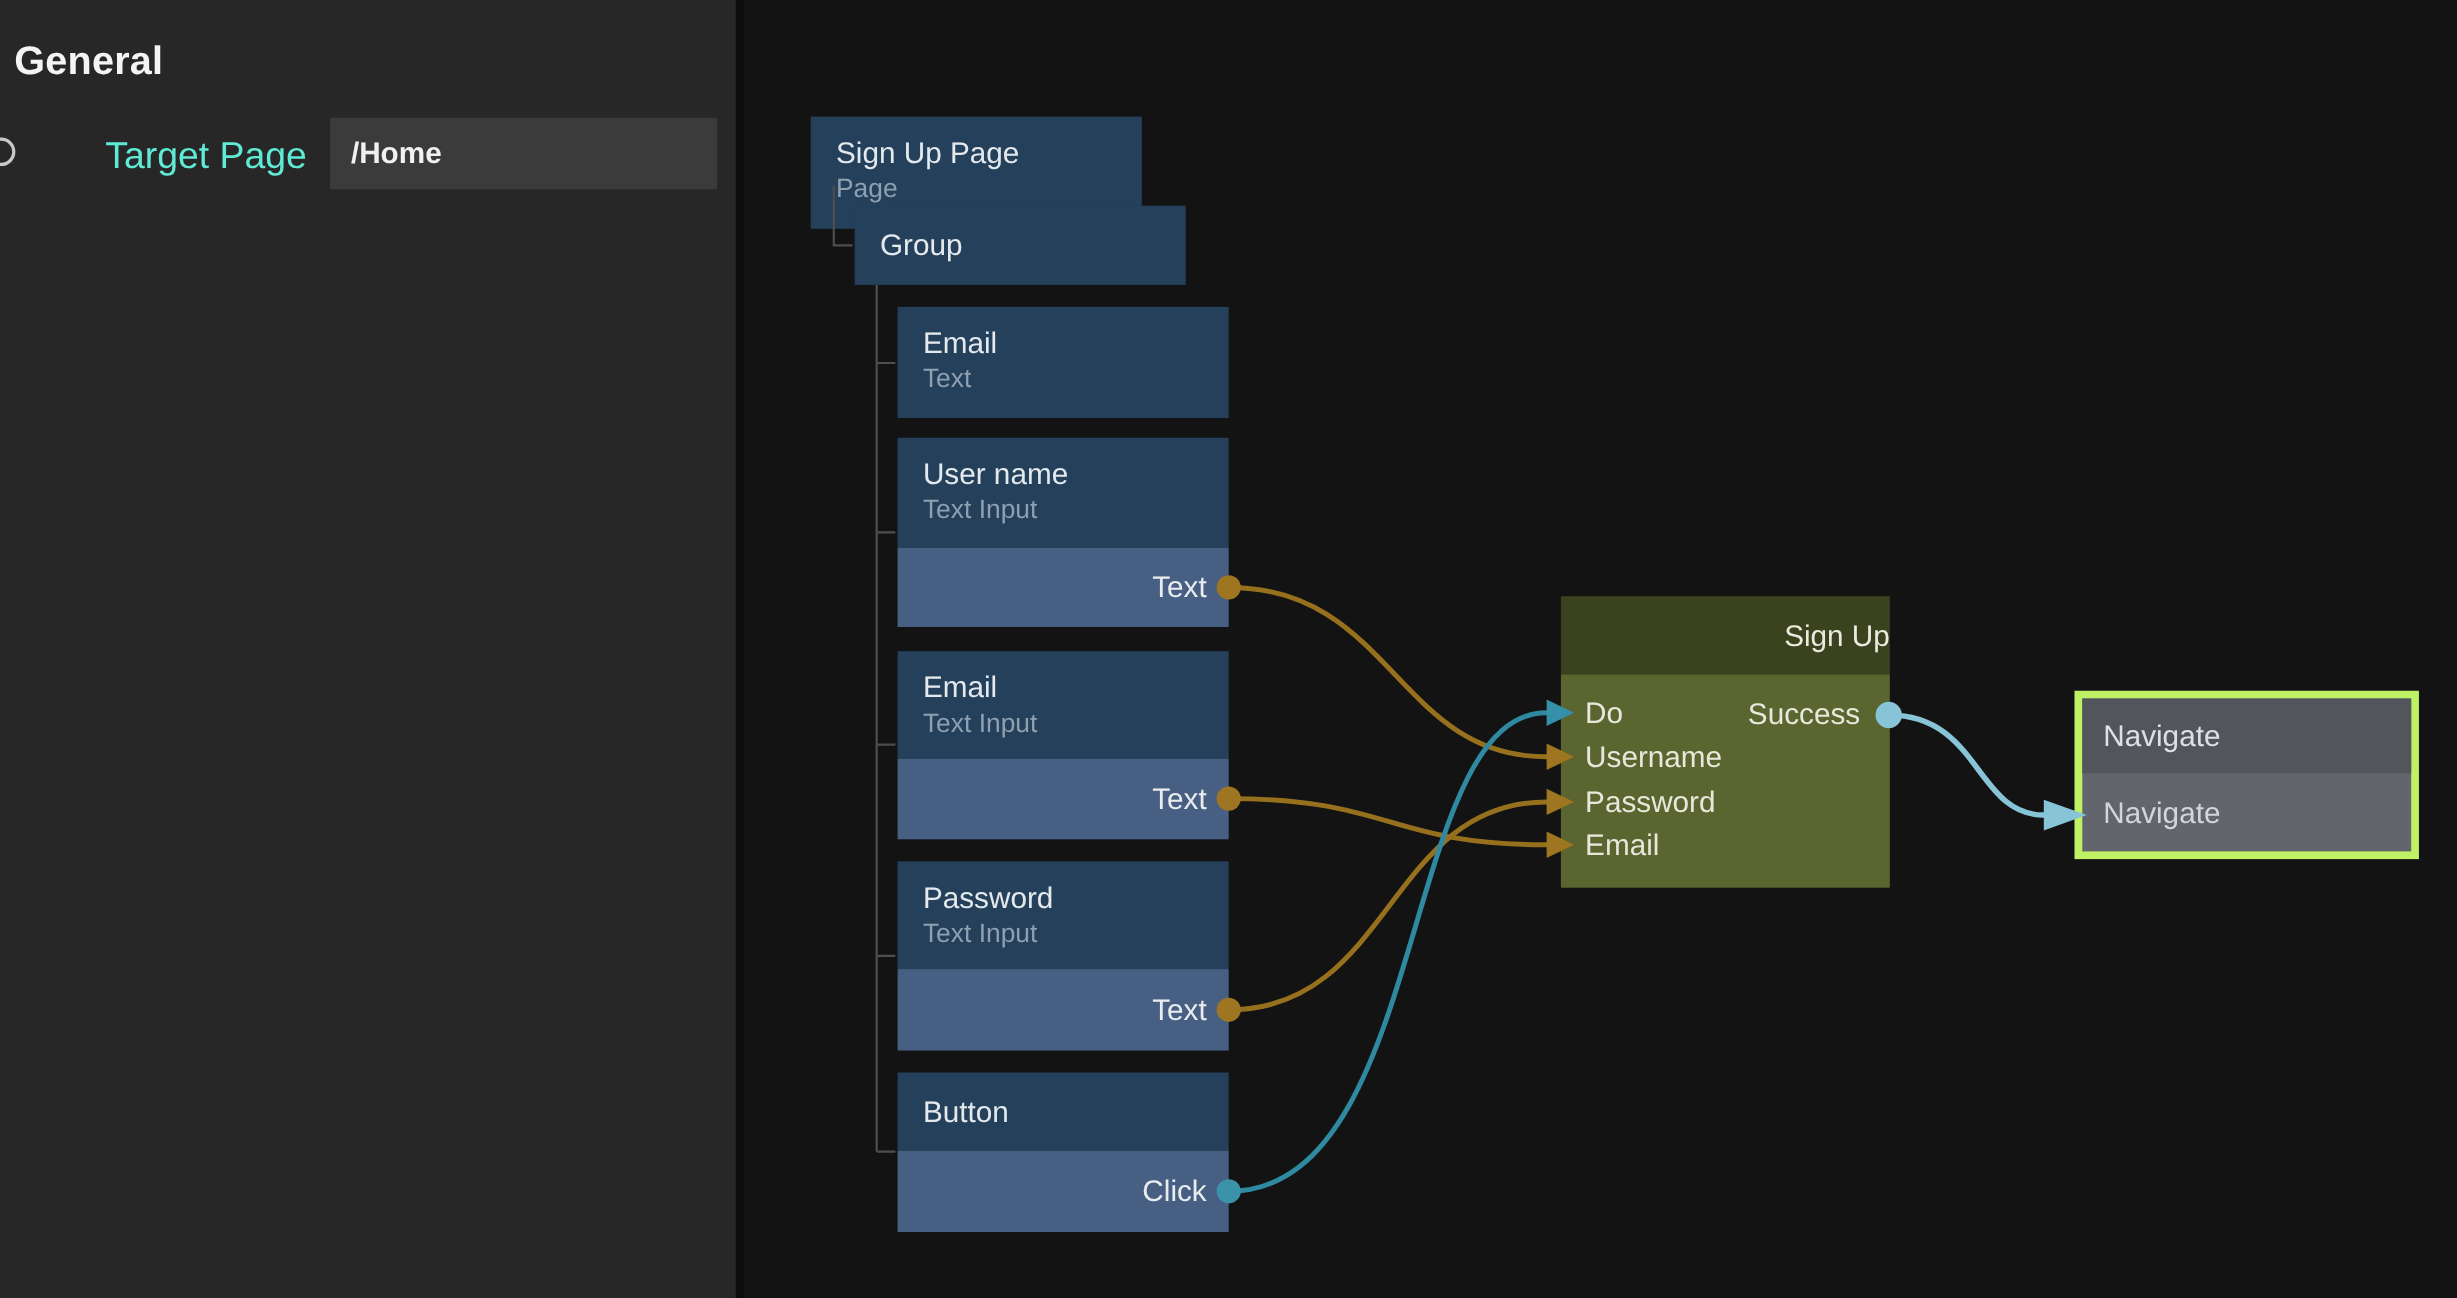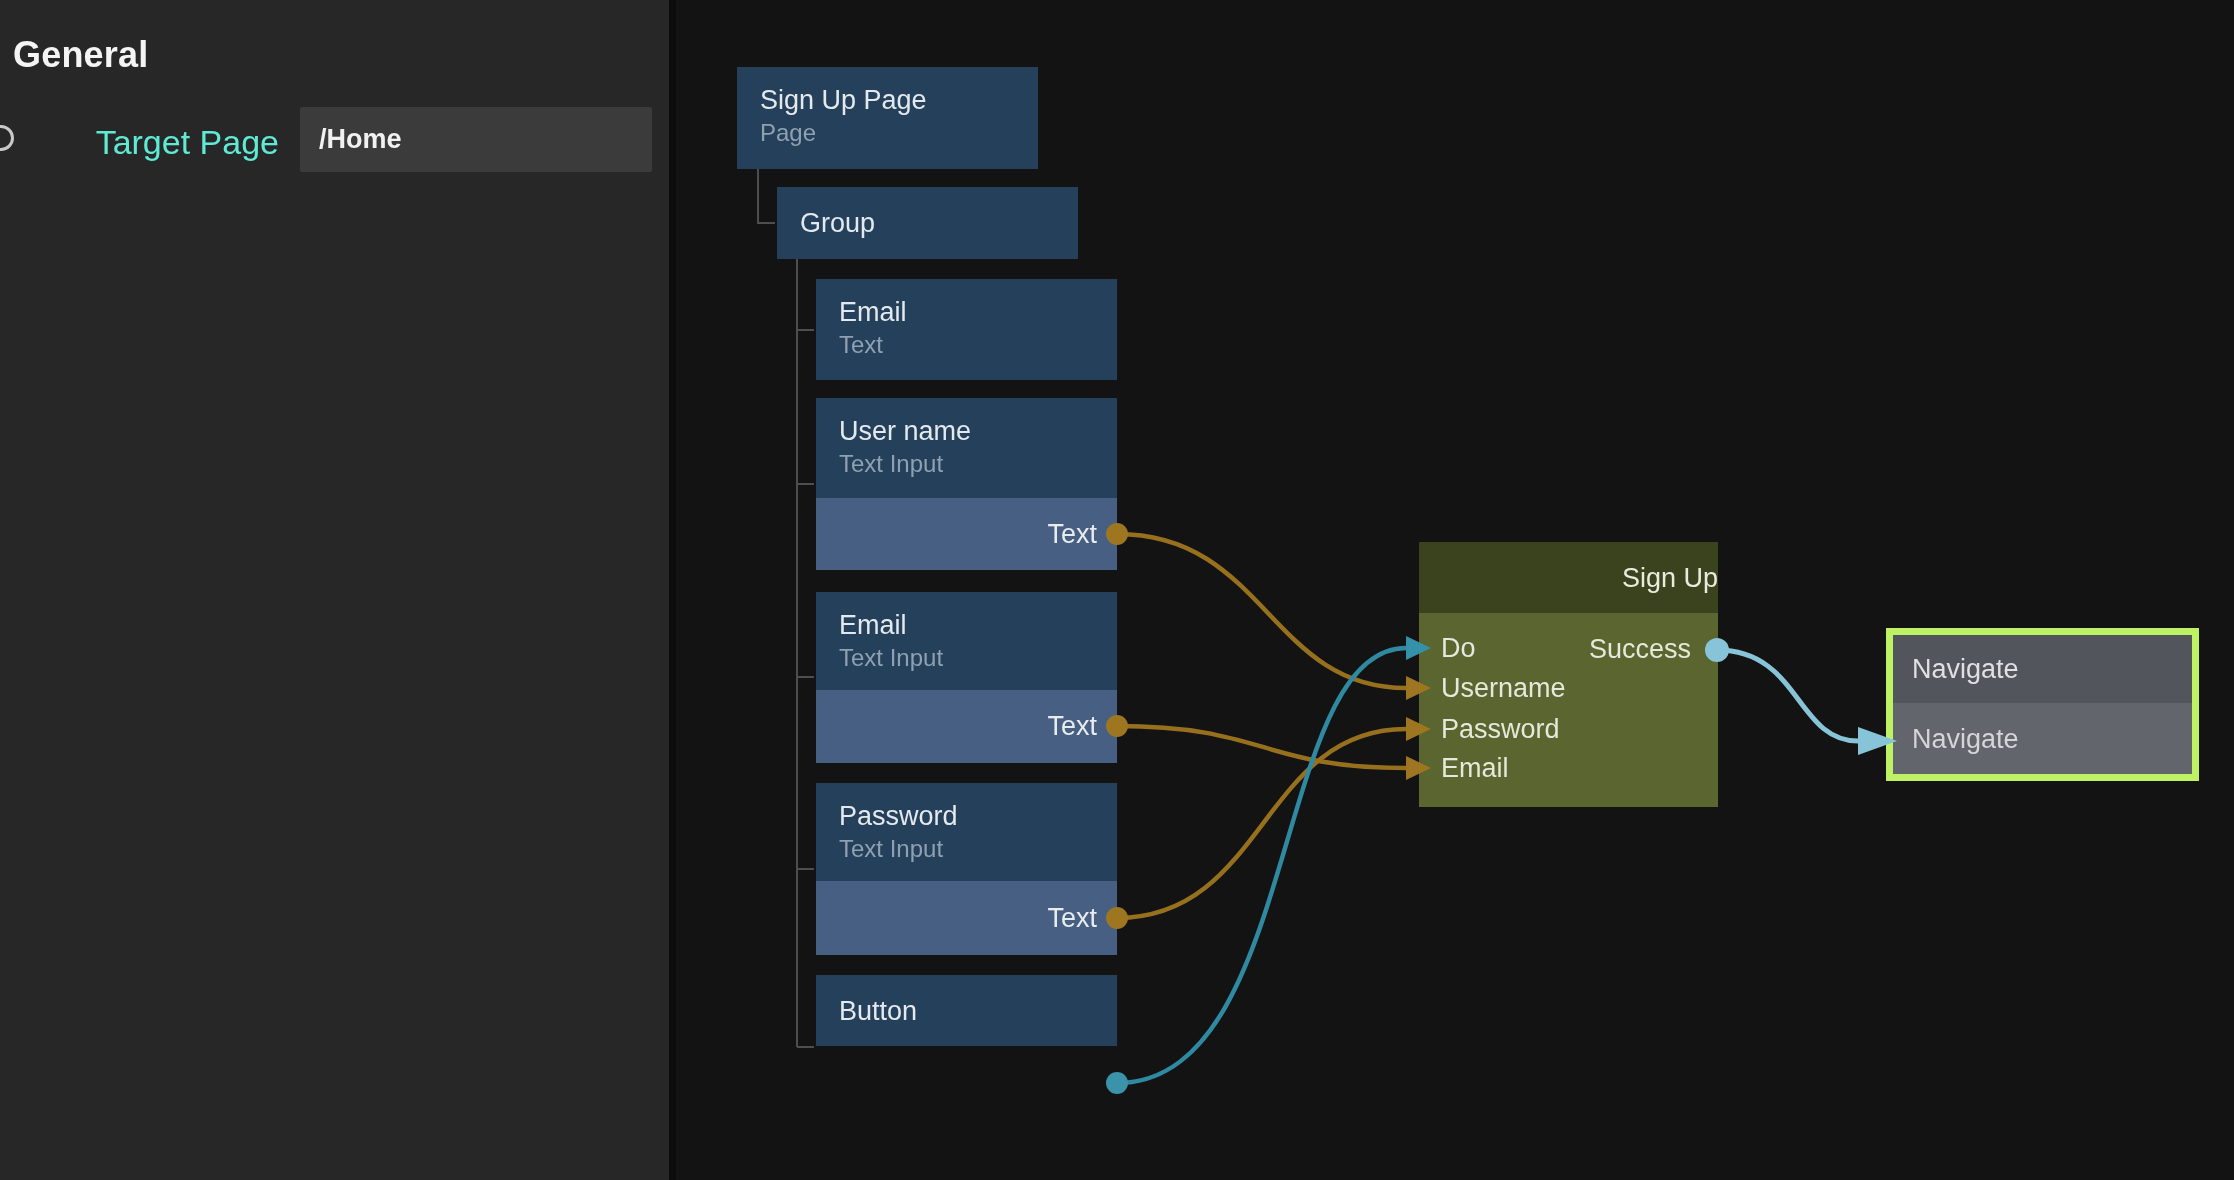--- a/index.html
+++ b/index.html
@@ -27,21 +27,21 @@
   .nhead { background:#25405b; width:100%; padding-left:23px; }
   .nhead.two { padding-top:16px; }
   .nhead.one { display:flex; align-items:center; }
   .nt { font-size:27px; line-height:34px; color:#e4e9ed; }
   .ns { font-size:24px; line-height:31px; color:#8fa0b1; }
   .nport { background:#465f83; width:100%; display:flex; align-items:center;
            justify-content:flex-end; padding-right:20px; }
   .plabel { font-size:27px; color:#e8ecef; }
 
   .n-signup-page { left:737px; top:67px; }
-  .n-signup-page .nhead { height:102px; }
+  .n-signup-page .nhead { height:102px;margin-top:39px; }
   .n-group { left:777px; top:187px; }
   .n-group .nhead { height:72px; }
   .n-title { left:816px; top:279px; }
   .n-title .nhead { height:101px; }
   .n-username { left:816px; top:398px; }
   .n-username .nhead { height:100px; }
   .n-username .nport { height:72px; }
   .n-email { left:816px; top:592px; }
   .n-email .nhead { height:98px; }
   .n-email .nport { height:73px; }
@@ -132,20 +132,23 @@
     </div>
     <div class="nport">
       <span class="plabel">Text</span>
     </div>
   </div>
 
   <div class="node n-button">
     <div class="nhead one">
       <div class="nt">Button</div>
     </div>
+    <div class="nport">
+      <span class="plabel">Click</span>
+    </div>
   </div>
 
   <div class="node n-signup">
     <div class="su-head">
       <span class="nt">Sign Up</span>
     </div>
     <div class="su-body">
       <span class="su-port" style="top:18px">Do</span>
       <span class="su-port" style="top:58px">Username</span>
       <span class="su-port" style="top:99px">Password</span>

